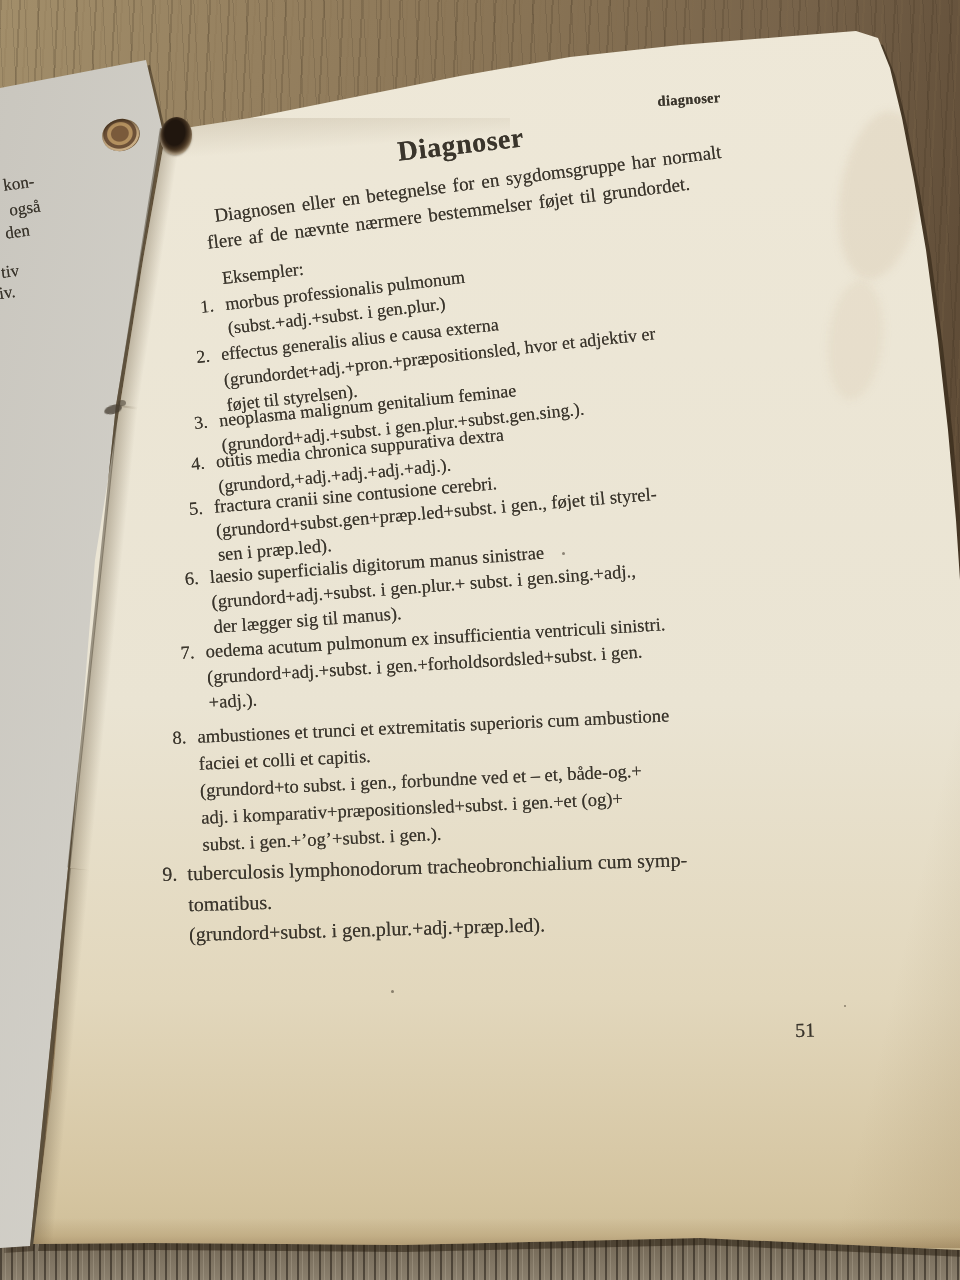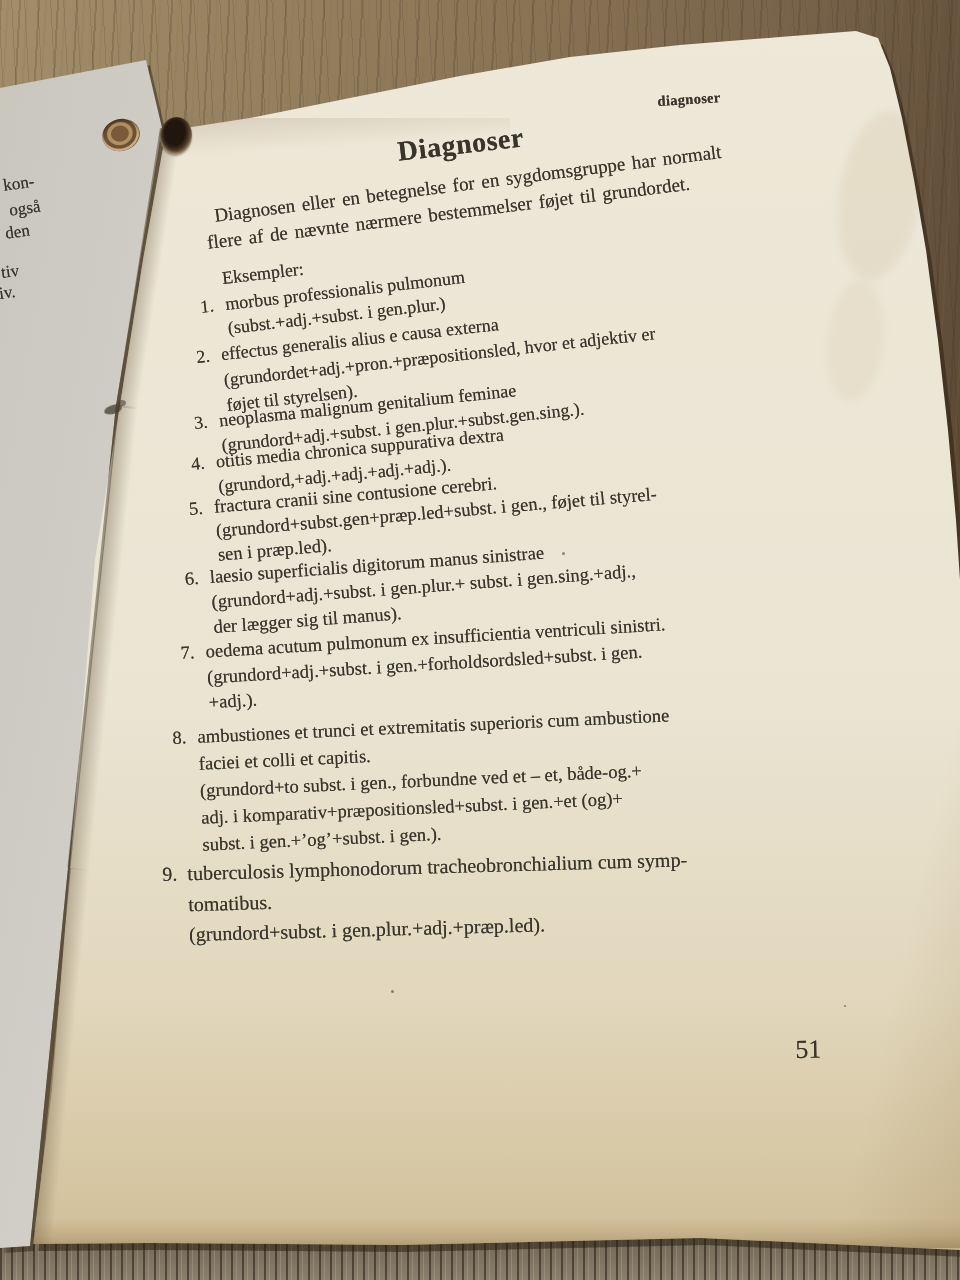--- a/index.html
+++ b/index.html
@@ -163,15 +163,15 @@
     <div class="cont">adj. i komparativ+præpositionsled+subst. i gen.+et (og)+</div>
     <div class="cont">subst. i gen.+’og’+subst. i gen.).</div>
   </div>
 
   <div class="txt" style="left:162px;top:859px;font-size:20px;line-height:30.5px;transform:rotate(-1.6deg);">
     <div><span class="num">9.</span><span>tuberculosis lymphonodorum tracheobronchialium cum symp-</span></div>
     <div class="cont">tomatibus.</div>
     <div class="cont">(grundord+subst. i gen.plur.+adj.+præp.led).</div>
   </div>
 
-  <div class="txt" style="left:795px;top:1019px;font-size:26px;transform:rotate(-1deg);margin-top:16px;">51</div>
+  <div class="txt" style="left:795px;top:1019px;font-size:20px;transform:rotate(-1deg);">51</div>
 
 </div>
 
 </body></html>

